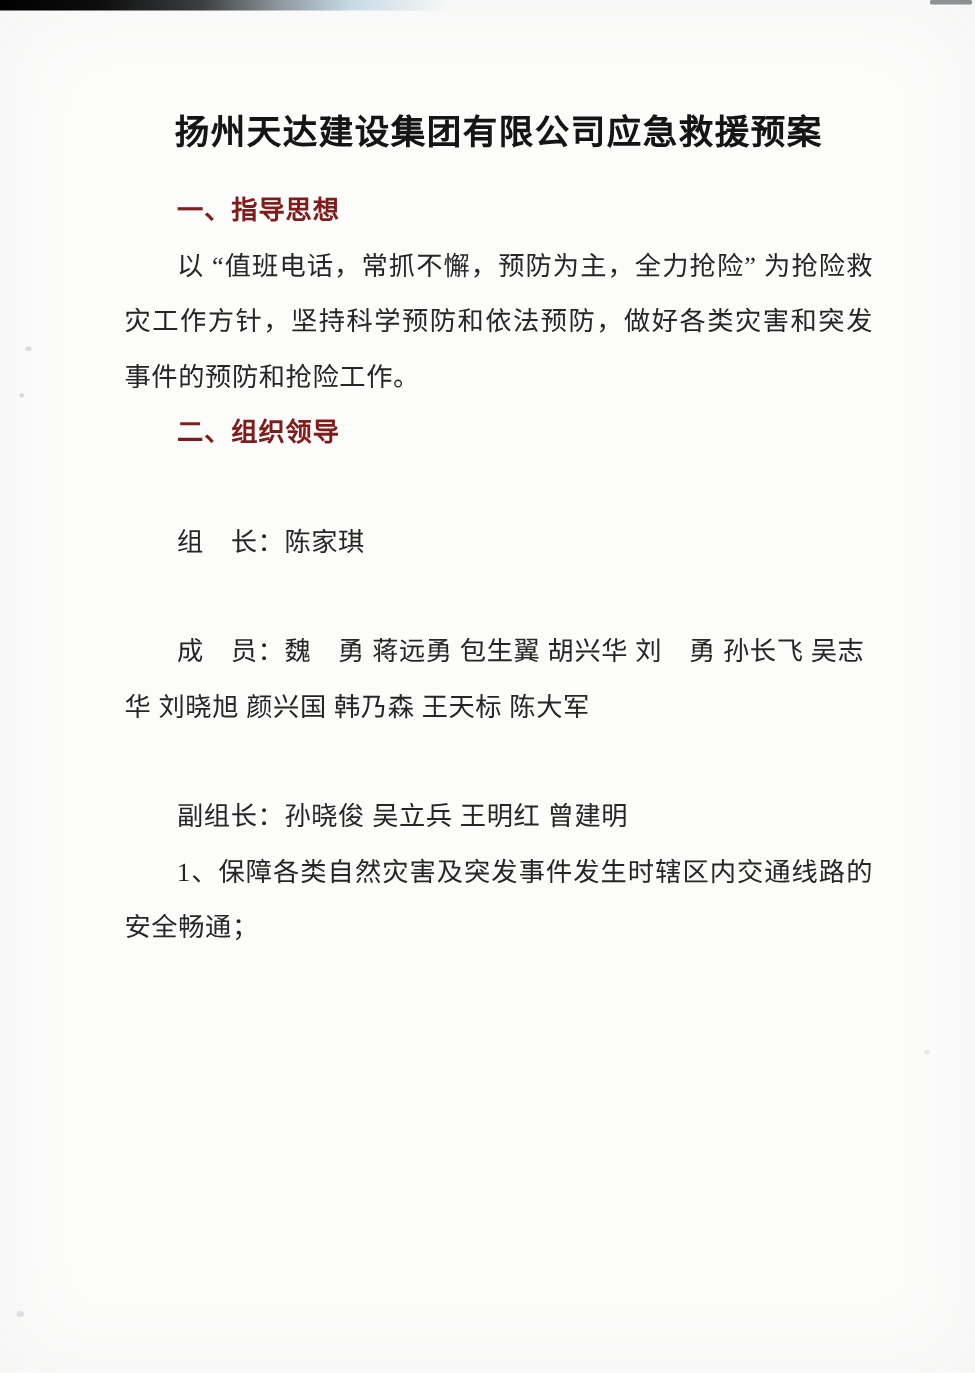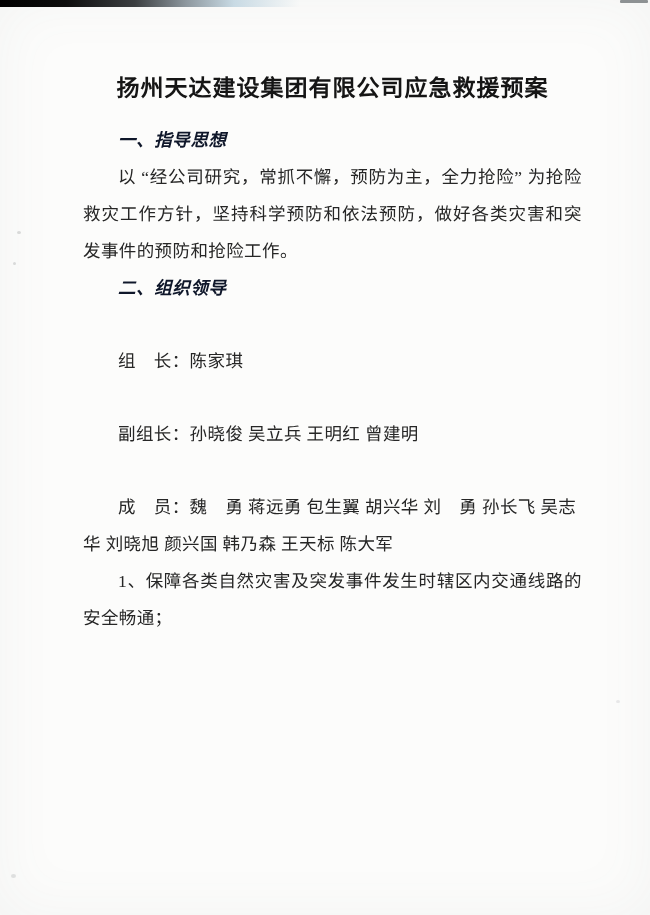--- a/index.html
+++ b/index.html
@@ -56,24 +56,23 @@
     line-height: 37px;
     text-align: justify;
     text-indent: 2em;
     letter-spacing: 0.4px;
   }
   .heading {
     margin: 0;
     font-size: 17.5px;
     line-height: 37px;
     font-weight: bold;
-    color: #0f172a;
+    color: #7f1d1d;
     text-indent: 2em;
     letter-spacing: 0.6px;
-    font-style: italic;
   }
   .roster-line { text-align: left; margin-top: 36px; }
   .roster-role { letter-spacing: 0.4px; }
   .roster-names { letter-spacing: 0.4px; }
 </style>
 </head>
 <body>
 
 <div class="page">
 
@@ -81,26 +80,26 @@
   <div class="artifact top-right-mark"></div>
   <div class="artifact speck speck-a"></div>
   <div class="artifact speck speck-b"></div>
   <div class="artifact speck speck-c"></div>
   <div class="artifact speck speck-d"></div>
 
   <h1 class="doc-title">扬州天达建设集团有限公司应急救援预案</h1>
 
 
   <h2 class="heading">一、指导思想</h2>
-  <p class="para">以 “经公司研究，常抓不懈，预防为主，全力抢险” 为抢险救灾工作方针，坚持科学预防和依法预防，做好各类灾害和突发事件的预防和抢险工作。</p>
+  <p class="para">以 “值班电话，常抓不懈，预防为主，全力抢险” 为抢险救灾工作方针，坚持科学预防和依法预防，做好各类灾害和突发事件的预防和抢险工作。</p>
 
   <h2 class="heading">二、组织领导</h2>
 
   <p class="para roster-line"><span class="roster-role">组　长：</span><span class="roster-names">陈家琪</span></p>
 
+  <p class="para roster-line"><span class="roster-role">成　员：</span><span class="roster-names">魏　勇 蒋远勇 包生翼 胡兴华 刘　勇 孙长飞 吴志华 刘晓旭 颜兴国 韩乃森 王天标 陈大军</span></p>
+
   <p class="para roster-line"><span class="roster-role">副组长：</span><span class="roster-names">孙晓俊 吴立兵 王明红 曾建明</span></p>
-
-  <p class="para roster-line"><span class="roster-role">成　员：</span><span class="roster-names">魏　勇 蒋远勇 包生翼 胡兴华 刘　勇 孙长飞 吴志华 刘晓旭 颜兴国 韩乃森 王天标 陈大军</span></p>
 
 
   <p class="para">1、保障各类自然灾害及突发事件发生时辖区内交通线路的安全畅通；</p>
 
 </div>
 
 </body></html>

